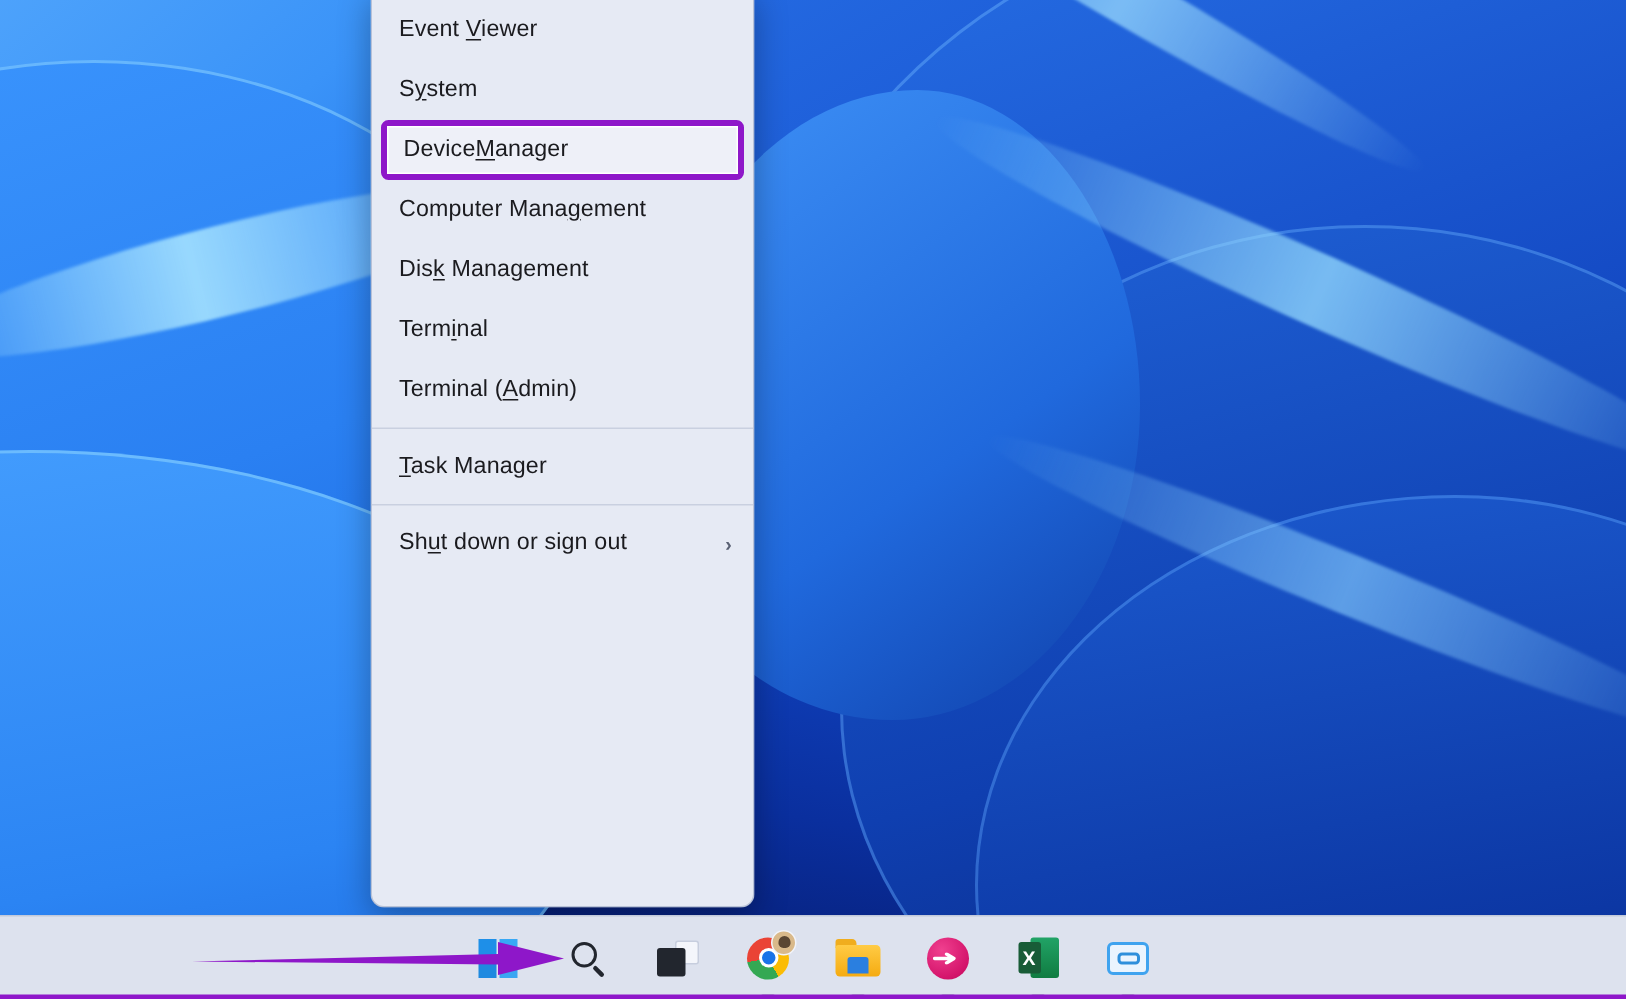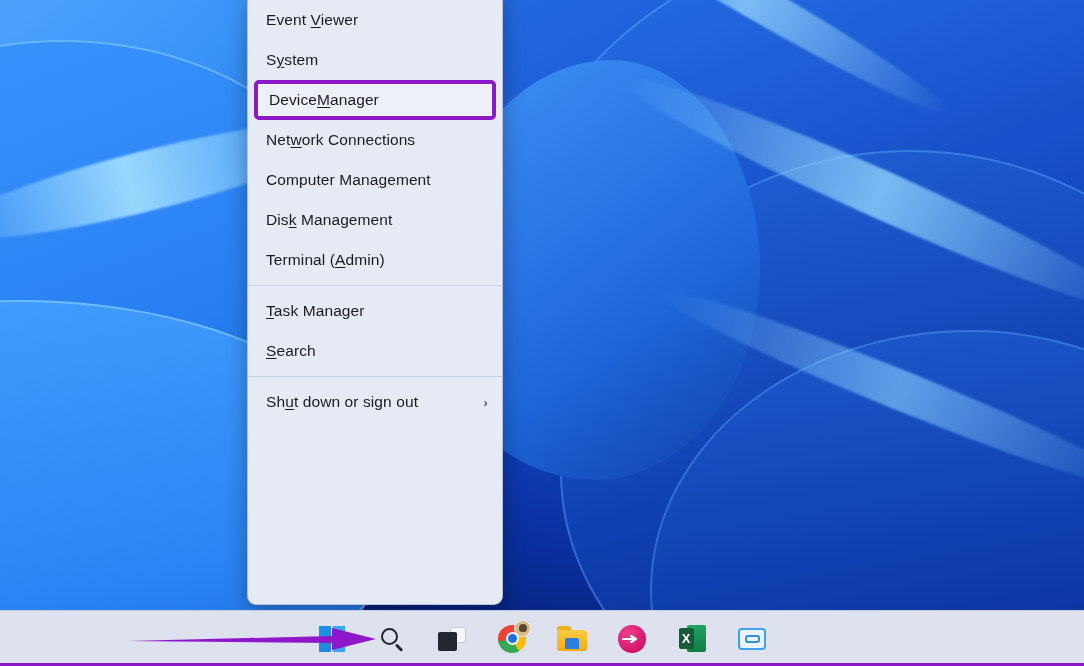--- a/index.html
+++ b/index.html
@@ -295,48 +295,45 @@
   <div class="mi">
     <span class="lbl">S<span class="acc">y</span>stem</span>
   </div>
 
   <div class="mi highlight">
     <div class="hl-outer">
       <div class="hl-inner">Device <span class="acc">M</span>anager</div>
     </div>
   </div>
 
-  <div class="mi">
-    <span class="lbl">Net<span class="acc">w</span>ork Connections</span>
-  </div>
 
   <div class="mi">
     <span class="lbl">Computer Mana<span class="acc">g</span>ement</span>
   </div>
 
   <div class="mi">
     <span class="lbl">Dis<span class="acc">k</span> Management</span>
   </div>
 
+  <div class="mi">
+    <span class="lbl">Term<span class="acc">i</span>nal</span>
+  </div>
 
   <div class="mi">
     <span class="lbl">Terminal (<span class="acc">A</span>dmin)</span>
   </div>
 
   <div class="divider"></div>
 
   <div class="mi">
     <span class="lbl"><span class="acc">T</span>ask Manager</span>
   </div>
 
 
 
-  <div class="mi">
-    <span class="lbl"><span class="acc">S</span>earch</span>
-  </div>
 
 
   <div class="divider"></div>
 
   <div class="mi">
     <span class="lbl">Sh<span class="acc">u</span>t down or sign out</span>
     <span class="chev">›</span>
   </div>
 
 

